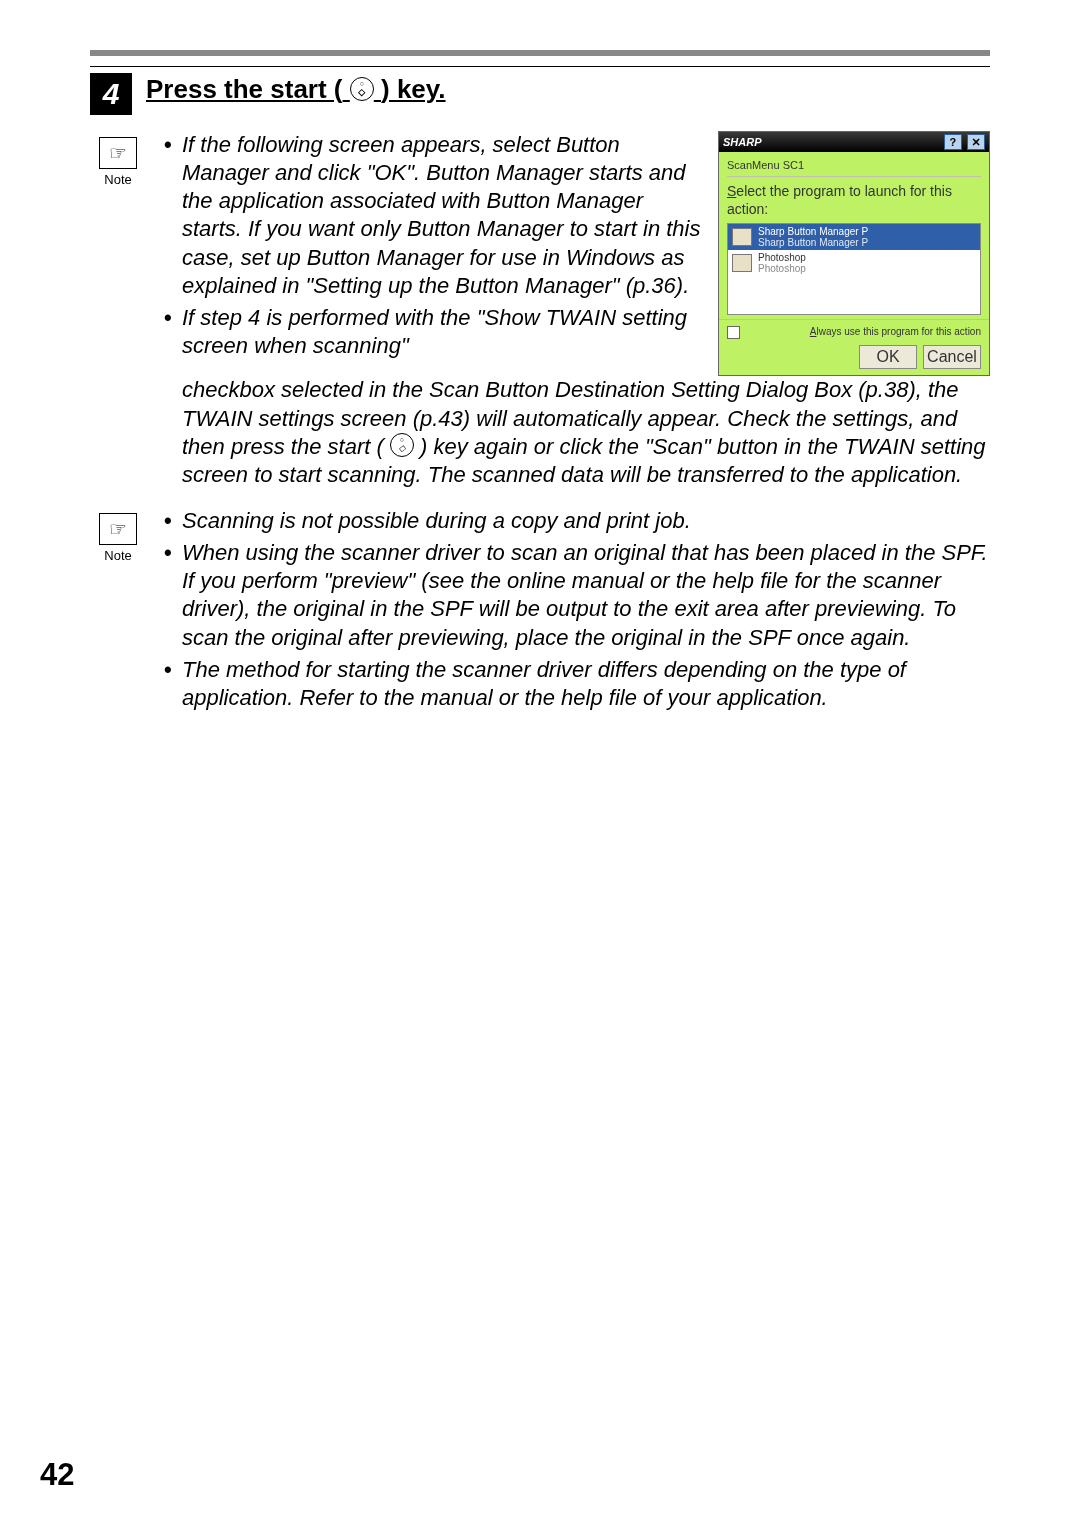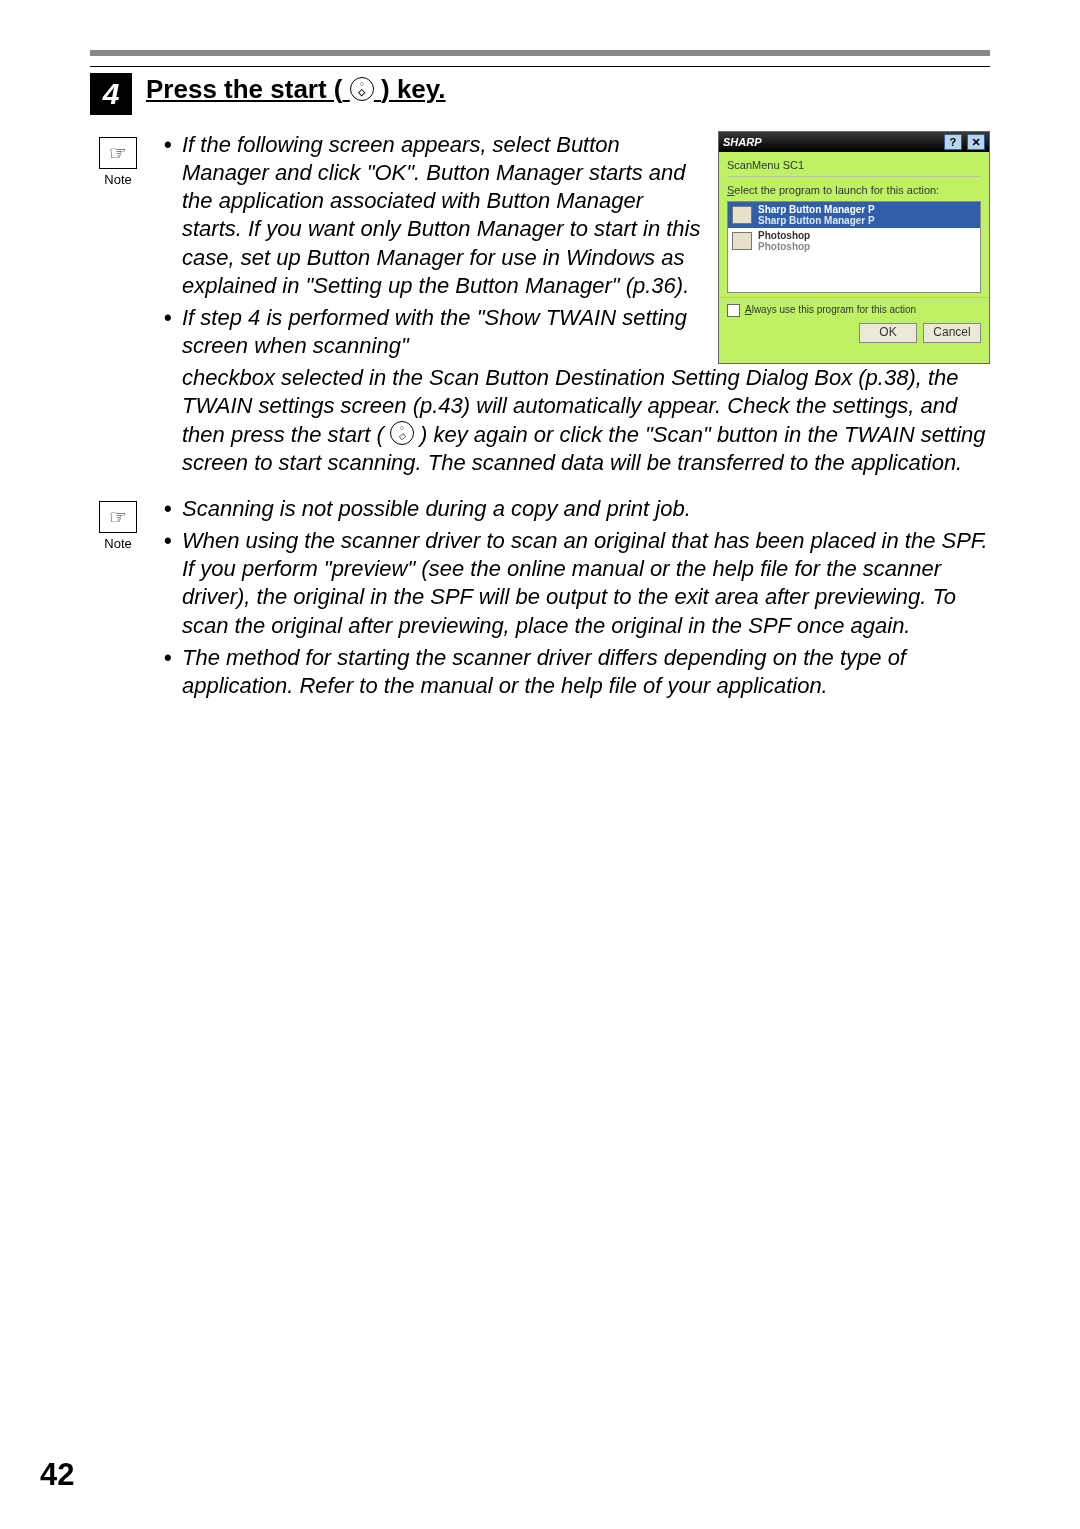--- a/index.html
+++ b/index.html
@@ -171,28 +171,27 @@
   .dialog .sub {
     padding: 6px 8px 2px 8px;
     font-size: 11px;
   }
   .dialog .hr {
     border-top: 1px solid #c0c0b0;
     margin: 2px 8px;
   }
   .dialog .label {
     padding: 4px 16px 2px 8px;
-    font-size: 11px;
+    font-size: 14px;
   }
   .dialog .list {
     margin: 2px 8px 4px 8px;
     border: 1px solid #8a8a8a;
     background: #fff;
     height: 90px;
-    font-weight: bold;
   }
   .dialog .list .item {
     display: flex;
     align-items: center;
     gap: 6px;
     padding: 2px 4px;
     font-size: 10px;
     line-height: 1.1;
   }
   .dialog .list .item.sel {
@@ -206,37 +205,38 @@
     border: 1px solid #777;
     flex: 0 0 18px;
   }
   .dialog .chk {
     display: flex;
     align-items: center;
     gap: 5px;
     padding: 6px 8px 2px 8px;
     font-size: 10px;
     border-top: 1px solid #c0c0b0;
+    justify-content: space-between;
   }
   .dialog .chk .box {
     width: 11px;
     height: 11px;
     border: 1px solid #666;
     background: #fff;
   }
   .dialog .btns {
     display: flex;
     justify-content: flex-end;
     gap: 6px;
     padding: 4px 8px 6px 8px;
   }
   .dialog .btns .btn {
     border: 1px solid #888;
     background: #ece9d8;
-    font-size: 12px;
+    font-size: 16px;
     padding: 1px 0;
     width: 56px;
     text-align: center;
   }
   .section-heading {
     font-size: 28px;
     font-weight: bold;
     line-height: 1.15;
     margin-top: 48px;
   }

